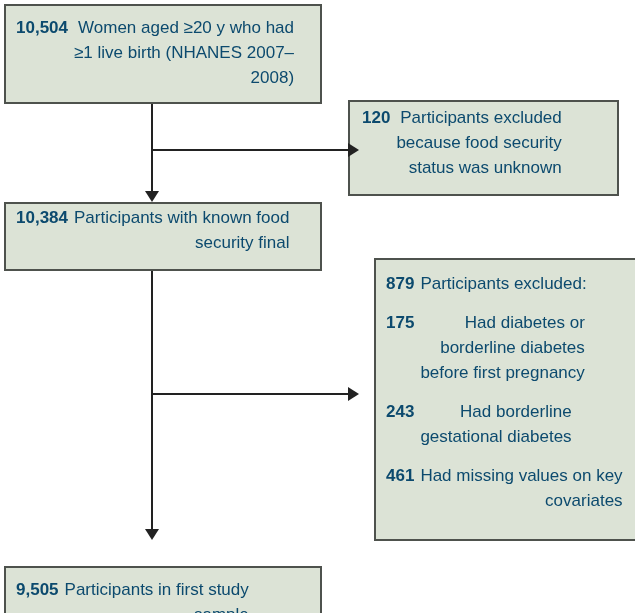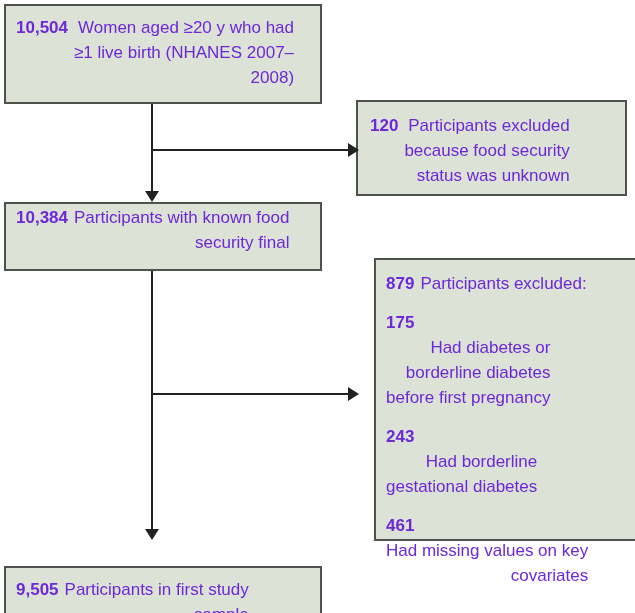--- a/index.html
+++ b/index.html
@@ -13,31 +13,31 @@
     width: 635px;
     height: 613px;
     background: var(--bg, #ffffff);
     overflow: hidden;
   }
   .box {
     position: absolute;
     box-sizing: border-box;
     background: var(--box-fill, #dce3d6);
     border: 2px solid var(--box-border, #4e524d);
-    color: #6d28d9;
+    color: #0c4a6e;
     font-size: 17px;
     line-height: 25px;
   }
   .box-b1 { left: 4px;   top: 4px;   width: 318px; height: 100px; padding: 9px 10px; }
-  .box-b2 { left: 356px; top: 100px; width: 271px; height: 96px;  padding: 11px 12px; }
+  .box-b2 { left: 348px; top: 100px; width: 271px; height: 96px;  padding: 3px 12px; }
   .box-b3 { left: 4px;   top: 202px; width: 318px; height: 69px;  padding: 1px 10px; }
   .box-b4 { left: 374px; top: 258px; width: 271px; height: 283px; padding: 11px 10px; }
   .box-b5 { left: 4px;   top: 540px; width: 318px; height: 68px;  padding: 9px 10px; margin-top: 26px; }
   .entry { display: flex; align-items: flex-start; }
-  .entry + .entry { margin-top: 14px; flex-direction: column; }
+  .entry + .entry { margin-top: 14px; }
   .num { font-weight: bold; white-space: pre; margin-right: 6px; }
   .txt { white-space: pre-line; text-align: right; }
   .vline, .hline {
     position: absolute;
     background: var(--arrow, #222222);
   }
   .vline { width: 2px; }
   .hline { height: 2px; }
   .vline-1 { left: 151px; top: 104px; height: 90px; }
   .hline-1 { left: 151px; top: 149px; width: 198px; }

